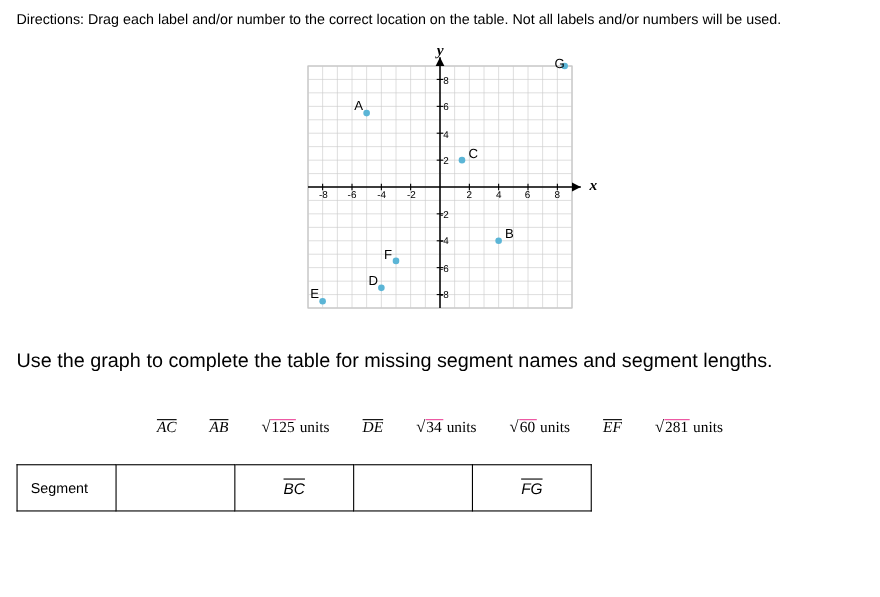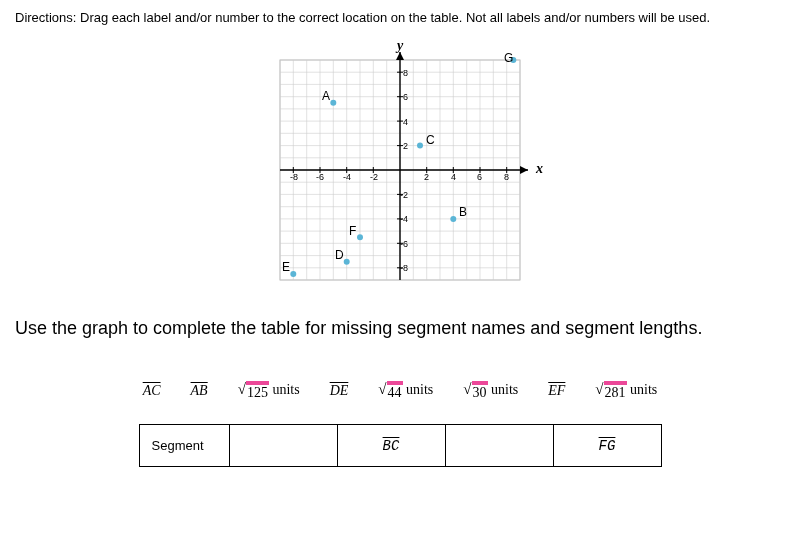--- a/index.html
+++ b/index.html
@@ -42,36 +42,36 @@
     .labels-row .label {
       cursor: grab;
       padding: 2px 4px;
     }
     .overline {
       text-decoration: overline;
       font-style: italic;
     }
     .sqrt-wrap { display:inline-flex; align-items:flex-start; }
     .sqrt-sym { font-size: 15px; }
-    .radicand { border-top:4px solid #ec4899; padding:0 1px; line-height:1.1; }
-    .table-wrap { display:flex; justify-content:center; }
+    .radicand { border-top:1px solid #ec4899; padding:0 1px; line-height:1.1; }
+    .table-wrap { display:flex; justify-content:flex-start; }
     table {
       border-collapse: collapse;
       font-family: Arial, sans-serif;
       font-size: 13px;
     }
     td {
       border: 1px solid #000;
       height: 42px;
       text-align: center;
       vertical-align: middle;
       padding: 4px 8px;
     }
     td.hdr { width: 90px; text-align: left; padding-left: 12px; }
-    td.cell { width: 108px; font-family:Liberation Mono, monospace; font-size:14px; }
+    td.cell { width: 108px; font-family:Liberation Sans, sans-serif; font-size:14px; }
     .axis-lbl { font-family:'Times New Roman', serif; font-style: italic; font-weight: bold; font-size: 14px; }
   </style>
 </head>
 <body>
 
 <div class="directions">Directions: Drag each label and/or number to the correct location on the table. Not all labels and/or numbers will be used.</div>
 
 <div class="graph-wrap">
   <div class="graph">
     <svg viewBox="0 0 300 260" width="300" height="260">
@@ -195,27 +195,27 @@
   <span class="label">
     <span class="sqrt-wrap">
         <span class="sqrt-sym">√</span>
         <span class="radicand">125</span>
       </span><span> units</span>
   </span>
   <span class="label"><span class="overline">DE</span></span>
   <span class="label">
     <span class="sqrt-wrap">
         <span class="sqrt-sym">√</span>
-        <span class="radicand">44</span>
-      </span><span> units</span>
-  </span>
-  <span class="label">
-    <span class="sqrt-wrap">
-        <span class="sqrt-sym">√</span>
-        <span class="radicand">30</span>
+        <span class="radicand">34</span>
+      </span><span> units</span>
+  </span>
+  <span class="label">
+    <span class="sqrt-wrap">
+        <span class="sqrt-sym">√</span>
+        <span class="radicand">60</span>
       </span><span> units</span>
   </span>
   <span class="label"><span class="overline">EF</span></span>
   <span class="label">
     <span class="sqrt-wrap">
         <span class="sqrt-sym">√</span>
         <span class="radicand">281</span>
       </span><span> units</span>
   </span>
 </div>

